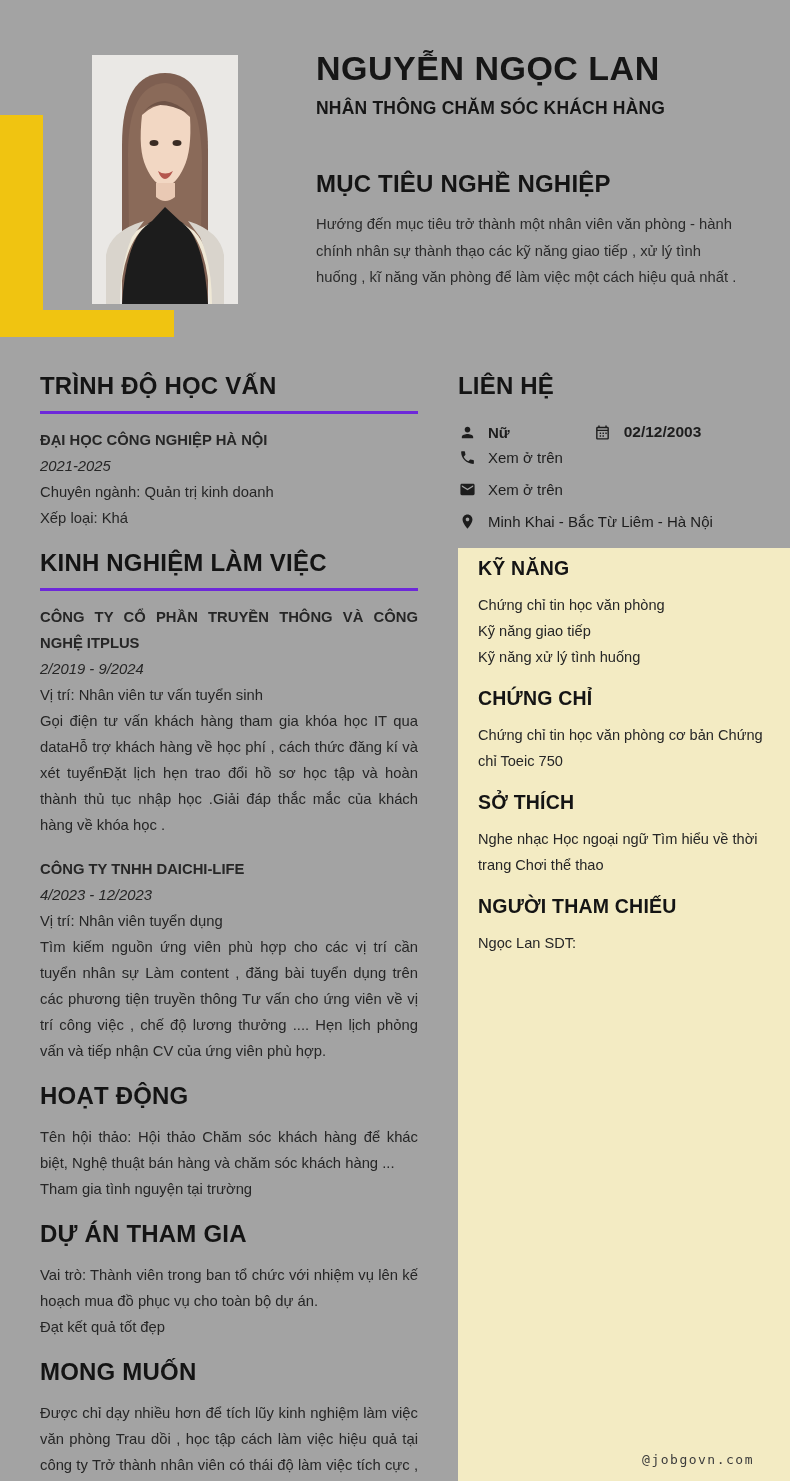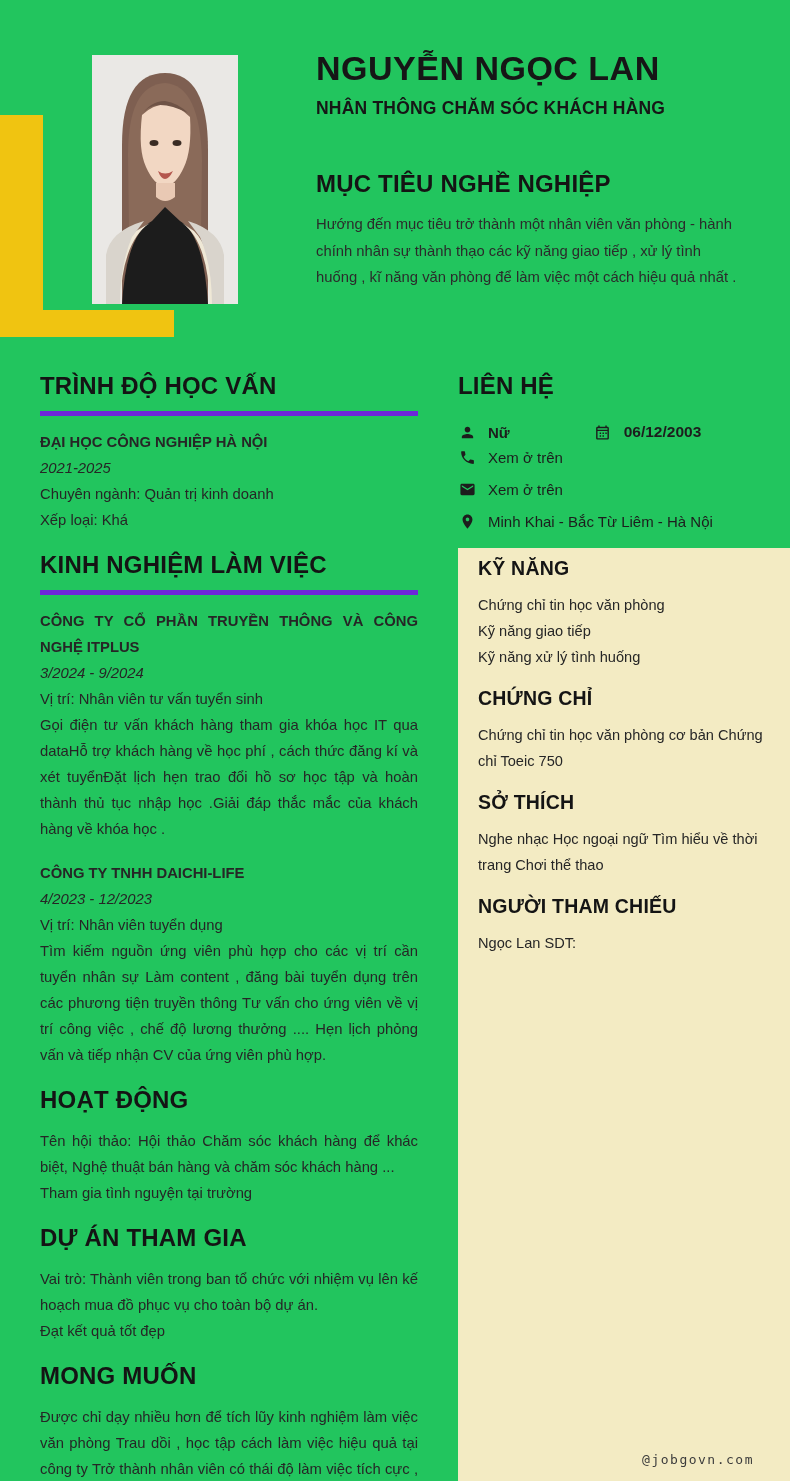--- a/index.html
+++ b/index.html
@@ -1,19 +1,19 @@
 <!DOCTYPE html>
 <html lang="vi"><head>
 <meta charset="utf-8">
 <style>
   * { margin:0; padding:0; box-sizing:border-box; }
   html,body { background:#ffffff; }
   body { font-family:"Liberation Sans","DejaVu Sans",sans-serif; color:#222; }
   .page {
-    position:relative; width:790px; height:1481px; background:#22c55e;
+    position:relative; width:790px; height:1481px; background:#a3a3a3;
     overflow:hidden; margin:0 auto;
   }
 
   
   .accent-v { position:absolute; left:0; top:115px; width:43px; height:222px; background:#F0C411; }
   .accent-h { position:absolute; left:0; top:310px; width:174px; height:27px; background:#F0C411; }
 
   
   .photo { position:absolute; left:92px; top:55px; width:146px; height:249px; overflow:hidden; }
   .photo svg { display:block; width:100%; height:100%; }
@@ -24,21 +24,21 @@
   .job-title { font-size:17.5px; font-weight:700; color:#161616; margin-top:11px; letter-spacing:.2px; }
   .objective { position:absolute; left:316px; top:170px; width:430px; }
   .objective h2 { margin-bottom:13px; }
   h2 { font-size:24px; font-weight:700; color:#141414; letter-spacing:.2px; }
   .objective p { font-size:14.8px; line-height:26.5px; color:#2b2b2b; }
 
   
   .col-left  { position:absolute; left:40px;  top:372px; width:378px; }
   .col-right { position:absolute; left:458px; top:372px; width:332px; }
 
-  .ruled { border-bottom:5px solid #6d28d9; padding-bottom:11px; margin-bottom:13px; }
+  .ruled { border-bottom:3px solid #6d28d9; padding-bottom:11px; margin-bottom:13px; }
   .plain-h { margin-bottom:14px; }
   .sec { margin-bottom:18px; }
   .sec p, .sec .line { font-size:14.8px; line-height:26px; color:#262626; }
   .just { text-align:justify; }
   .bold-line { font-weight:700; color:#161616; }
   .italic-line { font-style:italic; }
   .job { margin-bottom:13px; }
   .job + .job { margin-top:18px; }
 
   
@@ -111,21 +111,21 @@
       <p class="italic-line">2021-2025</p>
       <p>Chuyên ngành: Quản trị kinh doanh</p>
       <p>Xếp loại: Khá</p>
     </div>
 
     <div class="sec">
       <h2 class="ruled">KINH NGHIỆM LÀM VIỆC</h2>
 
       <div class="job">
         <p class="bold-line just">CÔNG TY CỔ PHẦN TRUYỀN THÔNG VÀ CÔNG NGHỆ ITPLUS</p>
-        <p class="italic-line">3/2024 - 9/2024</p>
+        <p class="italic-line">2/2019 - 9/2024</p>
         <p>Vị trí: Nhân viên tư vấn tuyển sinh</p>
         <p class="just">Gọi điện tư vấn khách hàng tham gia khóa học IT qua dataHỗ trợ khách hàng về học phí , cách thức đăng kí và xét tuyểnĐặt lịch hẹn trao đổi hồ sơ học tập và hoàn thành thủ tục nhập học .Giải đáp thắc mắc của khách hàng về khóa học .</p>
       </div>
 
       <div class="job">
         <p class="bold-line just">CÔNG TY TNHH DAICHI-LIFE</p>
         <p class="italic-line">4/2023 - 12/2023</p>
         <p>Vị trí: Nhân viên tuyển dụng</p>
         <p class="just">Tìm kiếm nguồn ứng viên phù hợp cho các vị trí cần tuyển nhân sự Làm content , đăng bài tuyển dụng trên các phương tiện truyền thông Tư vấn cho ứng viên về vị trí công việc , chế độ lương thưởng .... Hẹn lịch phỏng vấn và tiếp nhận CV của ứng viên phù hợp.</p>
       </div>
@@ -159,21 +159,21 @@
               <path d="M12 12c2.21 0 4-1.79 4-4s-1.79-4-4-4-4 1.79-4 4 1.79 4 4 4zm0 2c-2.67 0-8 1.34-8 4v2h16v-2c0-2.66-5.33-4-8-4z"></path>
             </svg>
         </span>
         <span class="c-txt">Nữ</span>
         <span class="second">
           <span class="c-ico">
             <svg viewBox="0 0 24 24">
                 <path d="M19 4h-1V2h-2v2H8V2H6v2H5c-1.11 0-2 .9-2 2v14c0 1.1.89 2 2 2h14c1.1 0 2-.9 2-2V6c0-1.1-.9-2-2-2zm0 16H5V10h14v10zM5 8V6h14v2H5zm3 4h2v2H8v-2zm4 0h2v2h-2v-2zm4 0h2v2h-2v-2zm-8 4h2v2H8v-2zm4 0h2v2h-2v-2z"></path>
               </svg>
           </span>
-          <span class="c-txt dob-txt">06/12/2003</span>
+          <span class="c-txt dob-txt">02/12/2003</span>
         </span>
       </div>
       <div class="c-row">
         <span class="c-ico">
           <svg viewBox="0 0 24 24">
               <path d="M6.62 10.79c1.44 2.83 3.76 5.14 6.59 6.59l2.2-2.2c.27-.27.67-.36 1.02-.24 1.12.37 2.33.57 3.57.57.55 0 1 .45 1 1V20c0 .55-.45 1-1 1-9.39 0-17-7.61-17-17 0-.55.45-1 1-1h3.5c.55 0 1 .45 1 1 0 1.25.2 2.45.57 3.57.11.35.03.74-.25 1.02l-2.2 2.2z"></path>
             </svg>
         </span>
         <span class="c-txt">Xem ở trên</span>
       </div>

